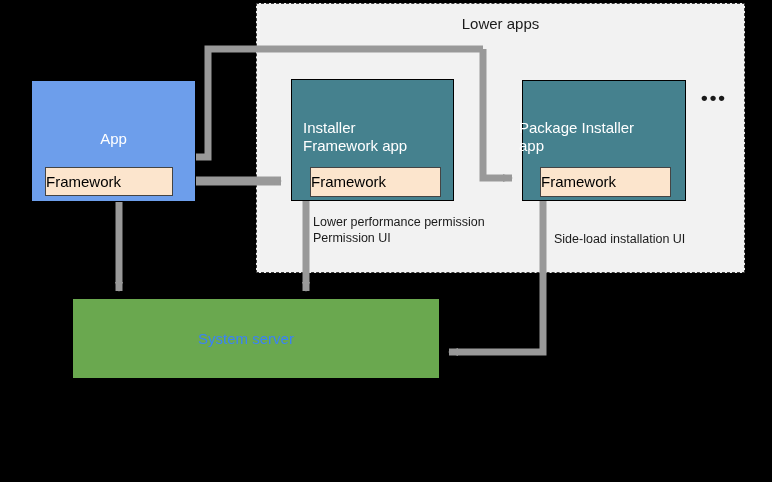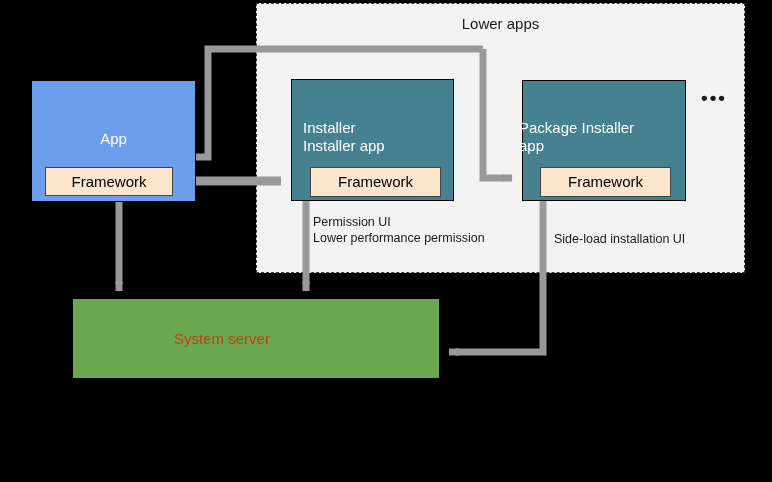--- a/index.html
+++ b/index.html
@@ -90,21 +90,20 @@
   }
   
   .framework-box {
     position: absolute;
     box-sizing: border-box;
     background: #fce5cd;
     border: 1px solid #444444;
     color: #000000;
     font-size: 15px;
     line-height: 28px;
-    text-align: center;
   }
   #app-framework {
     left: 45px;
     top: 167px;
     width: 128px;
     height: 29px;
   }
   #permission-controller-framework {
     left: 310px;
     top: 167px;
@@ -125,23 +124,24 @@
     height: 79px;
     background: #6aa84f;
     border: none;
   }
   #system-server-label {
     position: absolute;
     left: 73px;
     top: 330px;
     width: 298px;
     text-align: center;
-    color: #c2410c;
-    font-size: 15px;
-    line-height: 18px;
+    color: #3b82f6;
+    font-size: 15px;
+    line-height: 18px;
+    padding-left: 24px;
   }
   
   .caption {
     position: absolute;
     color: #1a1a1a;
     font-size: 12.5px;
     line-height: 15.5px;
   }
   #permission-caption {
     left: 313px;
@@ -221,26 +221,26 @@
     </g>
   </svg>
 
   <div class="box" id="app-box"></div>
   <div id="app-label">App</div>
   <div class="framework-box" id="app-framework">Framework</div>
 
   <div class="box" id="permission-controller-box"></div>
   <div class="teal-title" id="permission-controller-title">
     <div>Installer</div>
-    <div>Installer app</div>
+    <div>Framework app</div>
   </div>
   <div class="framework-box" id="permission-controller-framework">Framework</div>
   <div class="caption" id="permission-caption">
+    <div>Lower performance permission</div>
     <div>Permission UI</div>
-    <div>Lower performance permission</div>
   </div>
 
   <div class="box" id="package-installer-box"></div>
   <div class="teal-title" id="package-installer-title">
     <div>Package Installer</div>
     <div>app</div>
   </div>
   <div class="framework-box" id="package-installer-framework">Framework</div>
   <div class="caption" id="package-caption">Side-load installation UI</div>
 

